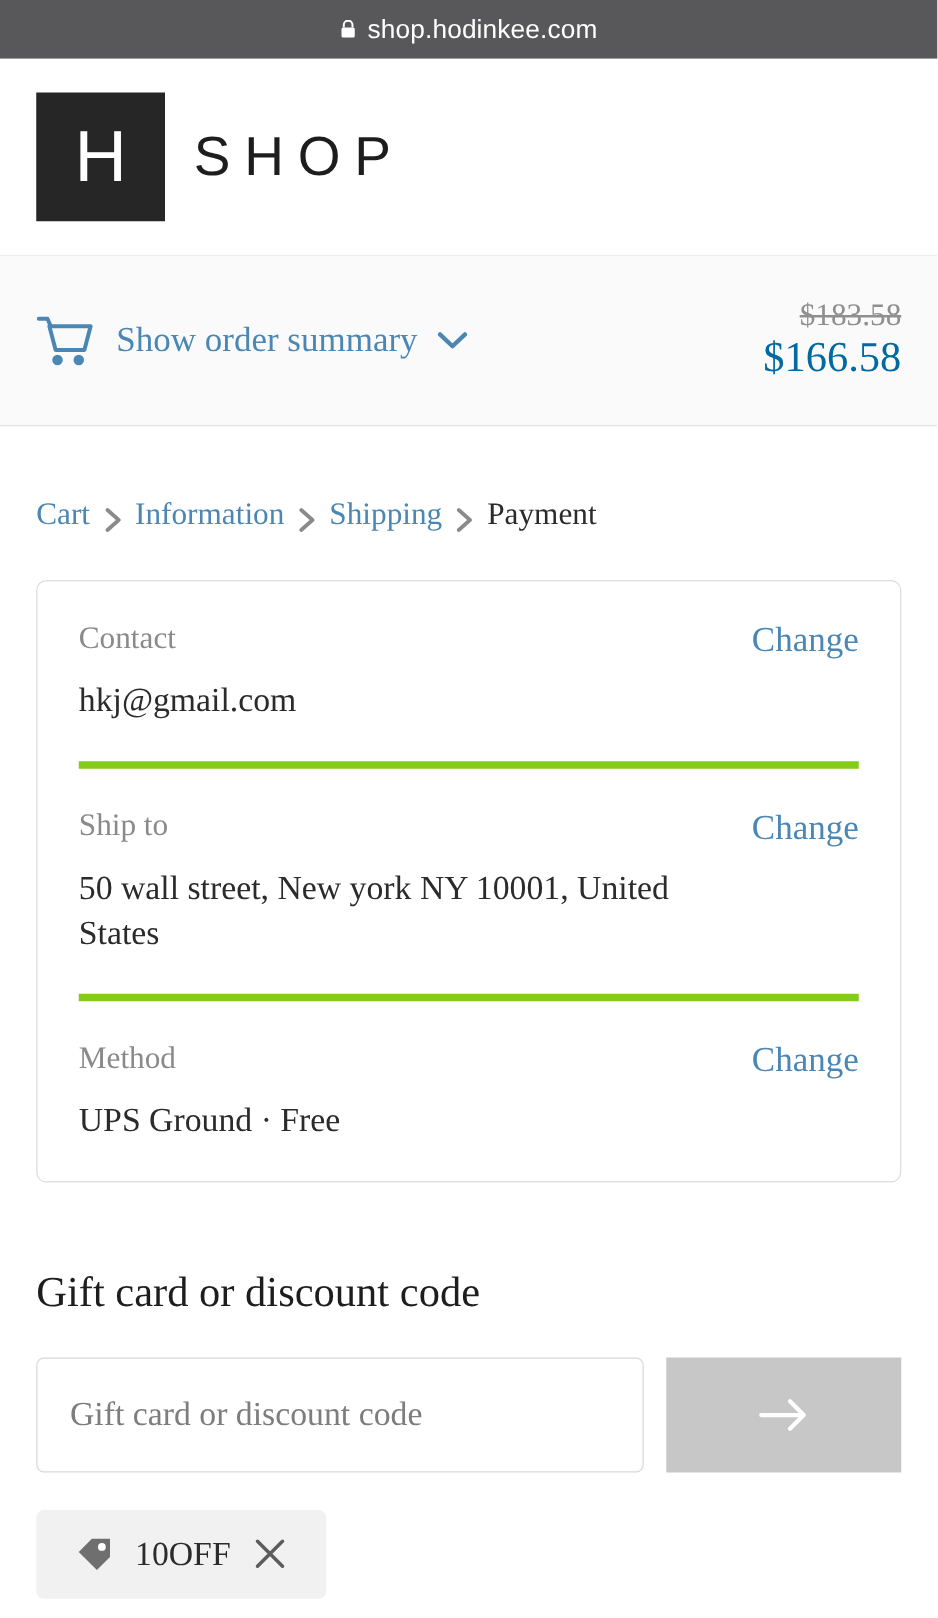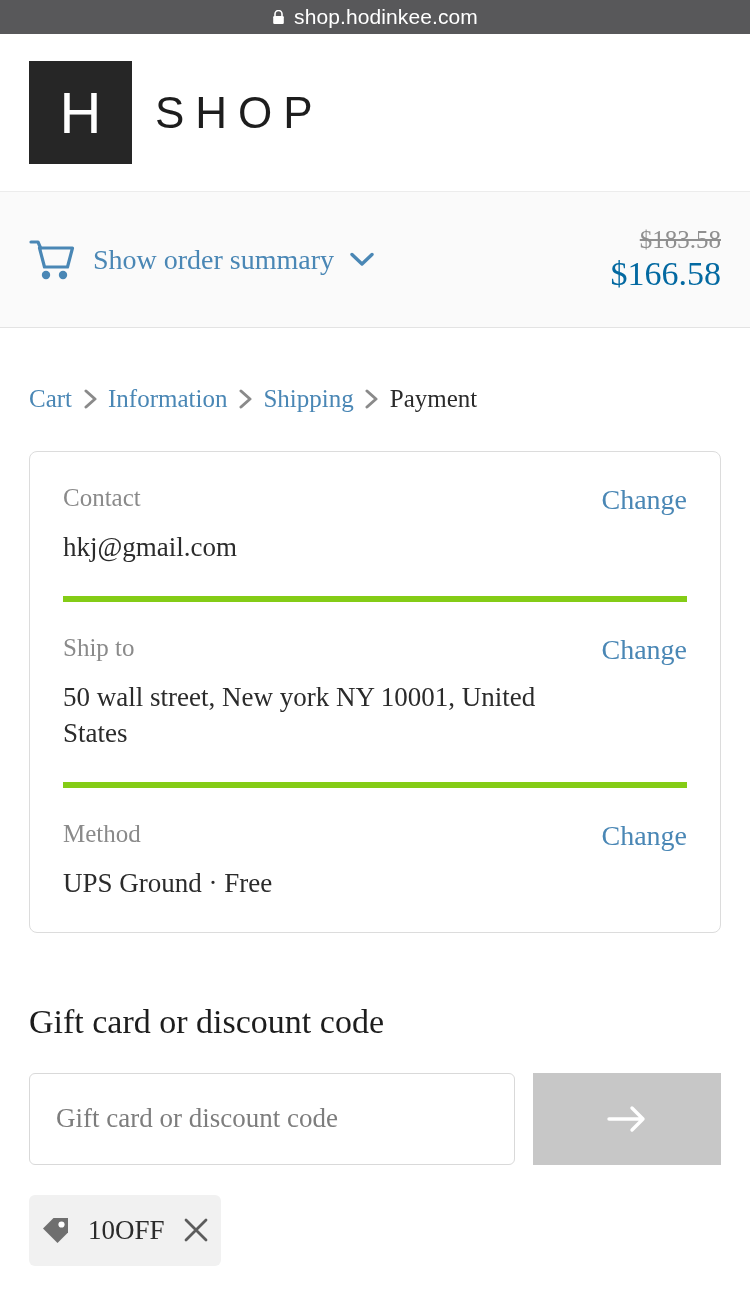--- a/index.html
+++ b/index.html
@@ -7,21 +7,21 @@
   html, body {
     width: 750px;
     height: 1294px;
     overflow: hidden;
     background: #ffffff;
     font-family: "Liberation Serif", "DejaVu Serif", serif;
   }
 
   
   .url-bar {
-    height: 34px;
+    height: 47px;
     background: #58585a;
     display: flex;
     align-items: center;
     justify-content: center;
     gap: 9px;
   }
   .url-bar .lock {
     width: 13px;
     height: 15px;
     display: block;
@@ -105,21 +105,21 @@
     font-size: 34px;
     display: block;
     margin-top: 3px;
   }
 
   
   .main { padding: 0 29px; }
 
   .breadcrumb {
     display: flex;
-    align-items: center;
+    align-items: flex-end;
     gap: 0;
     padding-top: 57px;
     font-size: 25px;
   }
   .crumb { color: #4a87b5; cursor: pointer; }
   .crumb.current { color: #2b2b2b; cursor: default; }
   .crumb-sep {
     width: 36px;
     display: flex;
     justify-content: center;
@@ -189,21 +189,21 @@
   .gift-submit svg { width: 44px; height: 30px; display: block; }
 
   
   .chip {
     margin-top: 30px;
     display: inline-flex;
     align-items: center;
     gap: 16px;
     background: #f1f1f1;
     border-radius: 6px;
-    padding: 19px 10px;
+    padding: 19px 30px;
   }
   .chip svg.tag { width: 33px; height: 33px; display: block; }
   .chip-label { font-size: 27px; color: #2b2b2b; }
   .chip-remove {
     width: 30px; height: 30px;
     display: flex; align-items: center; justify-content: center;
     cursor: pointer;
   }
   .chip-remove svg { width: 26px; height: 26px; display: block; }
 </style>

